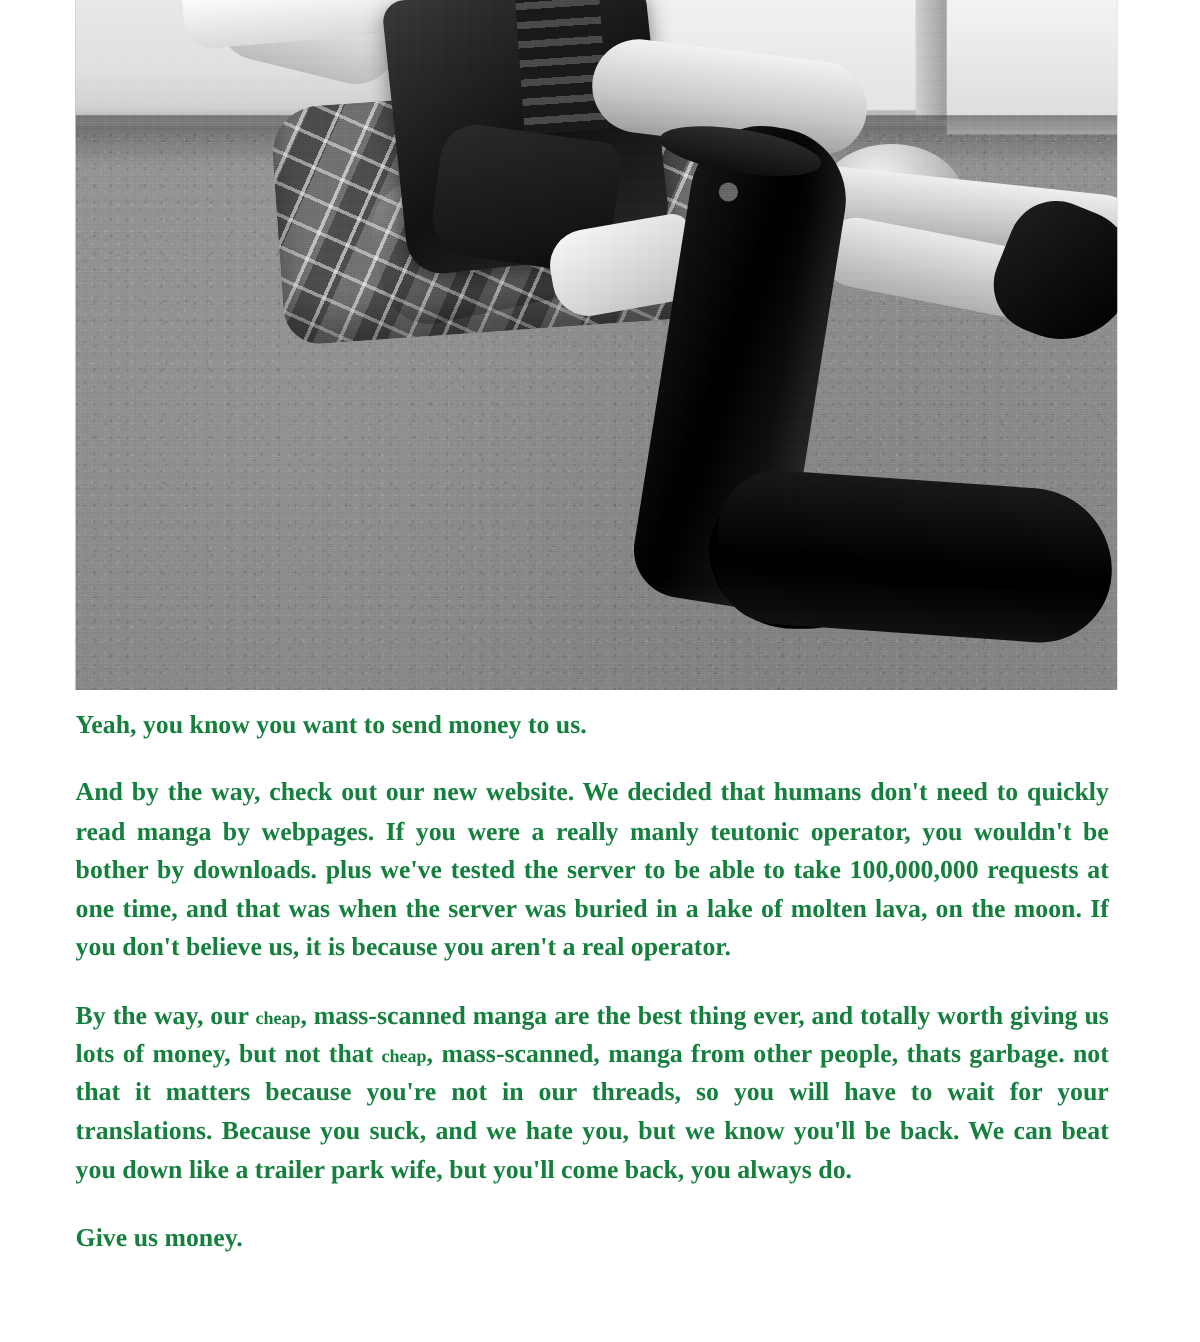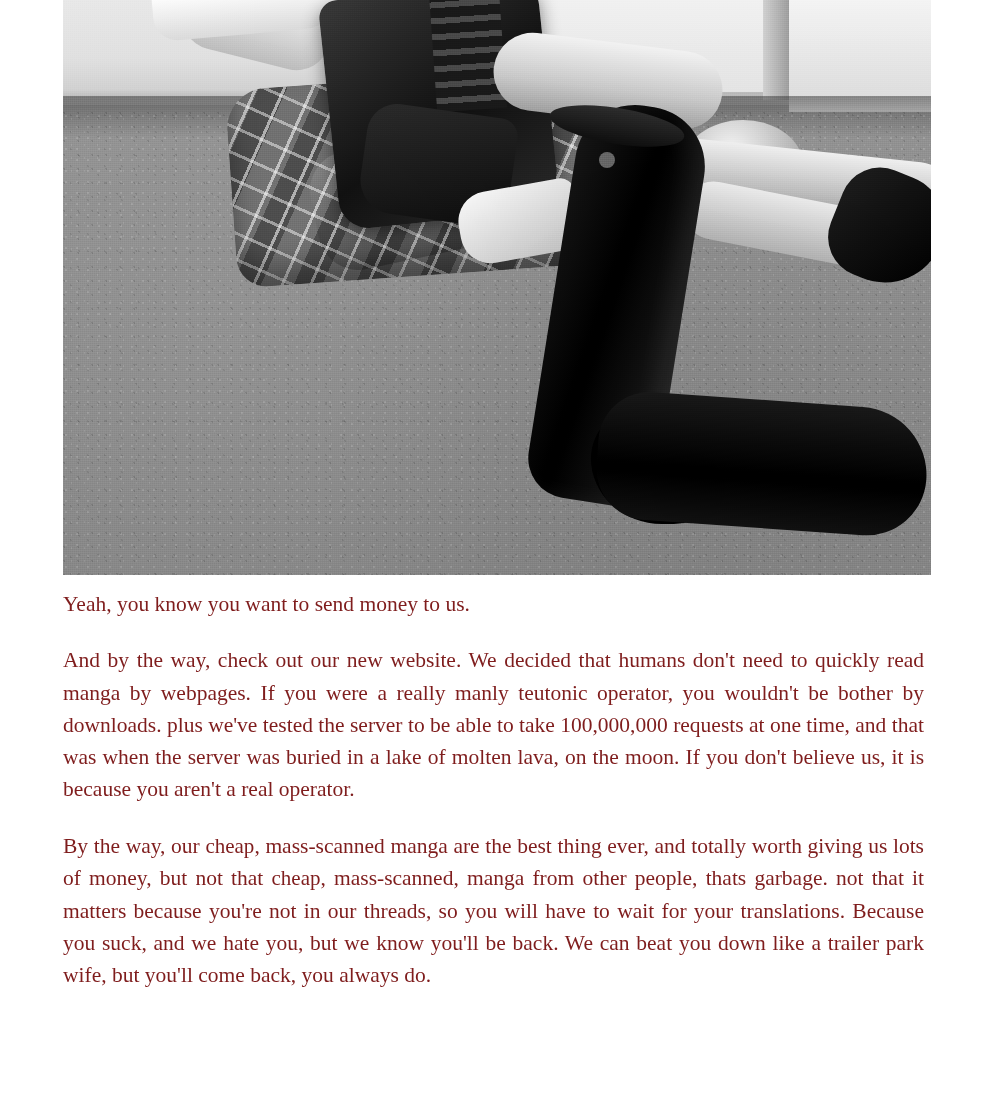--- a/index.html
+++ b/index.html
@@ -231,25 +231,26 @@
     left: 63px;
     top: 588px;
     width: 873px;
   }
   p.para {
     margin: 0 12px 24px 0;
     font-size: 21.5px;
     line-height: 1.5;
     text-align: justify;
     text-justify: inter-word;
-    color: #7f1d1d;
+    color: #15803d;
+    font-weight: bold;
   }
   p.para:last-child { margin-bottom: 0; }
   .small-word {
-    font-size: 21px;
+    font-size: 15px;
   }
 </style>
 </head>
 <body>
 
 <div class="page">
 
   <div class="figure grayscale-wrap">
     <div class="scene">
       <div class="wall"></div>
@@ -281,16 +282,17 @@
       <div class="foot"></div>
 
       <div class="grain"></div>
     </div>
   </div>
 
   <div class="body-text">
     <p class="para"><span>Yeah, you know you want to send money to us.</span></p>
     <p class="para"><span>And by the way, check out our new website. We decided that humans don't need to quickly read manga by webpages. If you were a really manly teutonic operator, you wouldn't be bother by downloads. plus we've tested the server to be able to take 100,000,000 requests at one time, and that was when the server was buried in a lake of molten lava, on the moon. If you don't believe us, it is because you aren't a real operator.</span></p>
     <p class="para"><span>By the way, our </span><span class="small-word">cheap</span><span>, mass-scanned manga are the best thing ever, and totally worth giving us lots of money, but not that </span><span class="small-word">cheap</span><span>, mass-scanned, manga from other people, thats garbage. not that it matters because you're not in our threads, so you will have to wait for your translations. Because you suck, and we hate you, but we know you'll be back. We can beat you down like a trailer park wife, but you'll come back, you always do.</span></p>
+    <p class="para"><span>Give us money.</span></p>
 
   </div>
 
 </div>
 
 </body></html>

